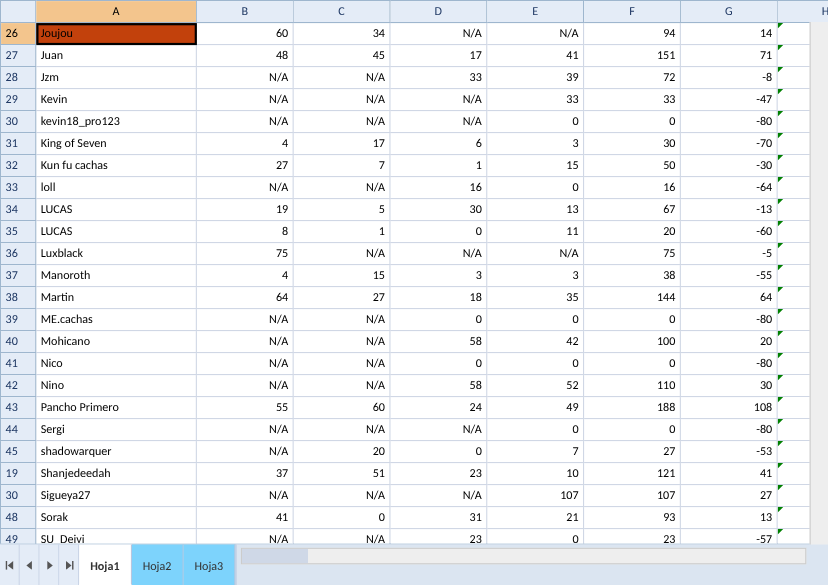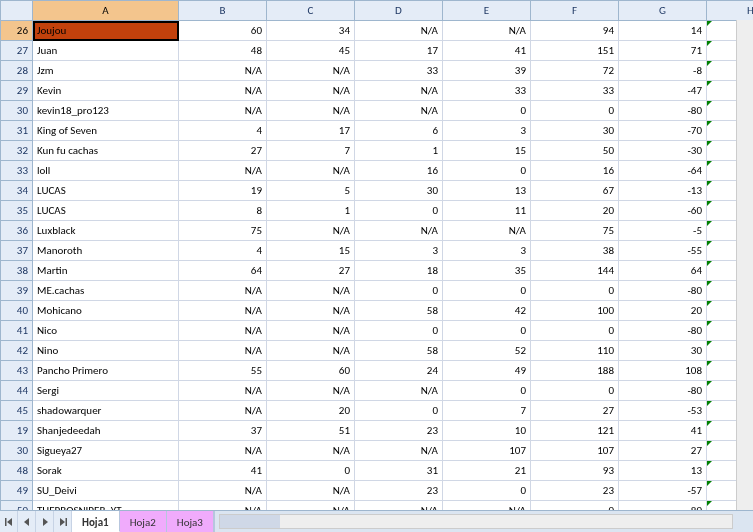--- a/index.html
+++ b/index.html
@@ -3,33 +3,33 @@
 <meta charset="utf-8">
 <style>
   * { box-sizing: border-box; margin: 0; padding: 0; }
   html, body { width: 753px; height: 532px; overflow: hidden; font-family: Calibri, Arial, sans-serif; font-size: 11px; background: #fff; }
   .sheet { position: relative; width: 753px; height: 532px; display: flex; flex-direction: column; }
   .grid-area { flex: 1; overflow: hidden; position: relative; }
   table { border-collapse: collapse; table-layout: fixed; width: 753px; }
   th, td { border: 1px solid #d0d7e5; height: 20px; padding: 0 4px; white-space: nowrap; overflow: hidden; vertical-align: middle; line-height: 19px; }
   th { background: #e4ecf7; font-weight: normal; color: #1f3864; text-align: center; position: relative; border-color:#9eb6ce; }
   th.colhead { border-bottom: 1px solid #9eb6ce; }
-  th.rowhead { text-align: right; }
+  th.rowhead { text-align: left; }
   th.rowhead.sel { background: #f3c58d; color:#000; }
   th.colhead.selcol { background: #f3c58d; color:#000; }
   td { background: #fff; }
   td.colA { text-align: left; }
   td.num { text-align: right; }
   .selcell { outline: 2px solid #000; outline-offset: -2px; background:#c2410c; }
   td.gn { position:relative; }
   td.gn::before { content:""; position:absolute; top:0; left:0; width:0;height:0; border-top:5px solid #008000; border-right:5px solid transparent;}
-  .sheettabs { height: 22px; background:#ebf1f9; border-top:1px solid #9eb6ce; display:flex; align-items:stretch; }
+  .sheettabs { height: 38px; background:#ebf1f9; border-top:1px solid #9eb6ce; display:flex; align-items:stretch; }
   .navbtn { width:18px; display:flex; align-items:center; justify-content:center; border-right:1px solid #c7d3e5; background:#e4ecf7; }
   .navbtn svg{ width:8px;height:8px; }
-  .tab { padding: 2px 10px 0 10px; border-right:1px solid #b7c6de; background:#f0abfc; font-size:11px; color:#333; display:flex; align-items:center; }
+  .tab { padding: 2px 10px 0 10px; border-right:1px solid #b7c6de; background:#7dd3fc; font-size:11px; color:#333; display:flex; align-items:center; }
   .rest { flex:1; background:#dbe5f1; border-left:1px solid #b7c6de; position:relative; }
   .hsb{ position:absolute; right:20px; left:4px; top:3px; height:15px; background:#eee; border:1px solid #ccc;}
   .hsb-thumb{ position:absolute; left:0; width:60px; height:100%; background:#cfd8e7;}
   .vscroll { position:absolute; right:0; top:20px; bottom:22px; width:17px; background:#eee; border-left:1px solid #ccc;}
   .corner { width: 32px; }
   col.cA { width:146px; } col.cN{ width:88px; }
   .blank-tl{ background:#e4ecf7; border:1px solid #9eb6ce;}
 </style>
 </head>
 <body>

